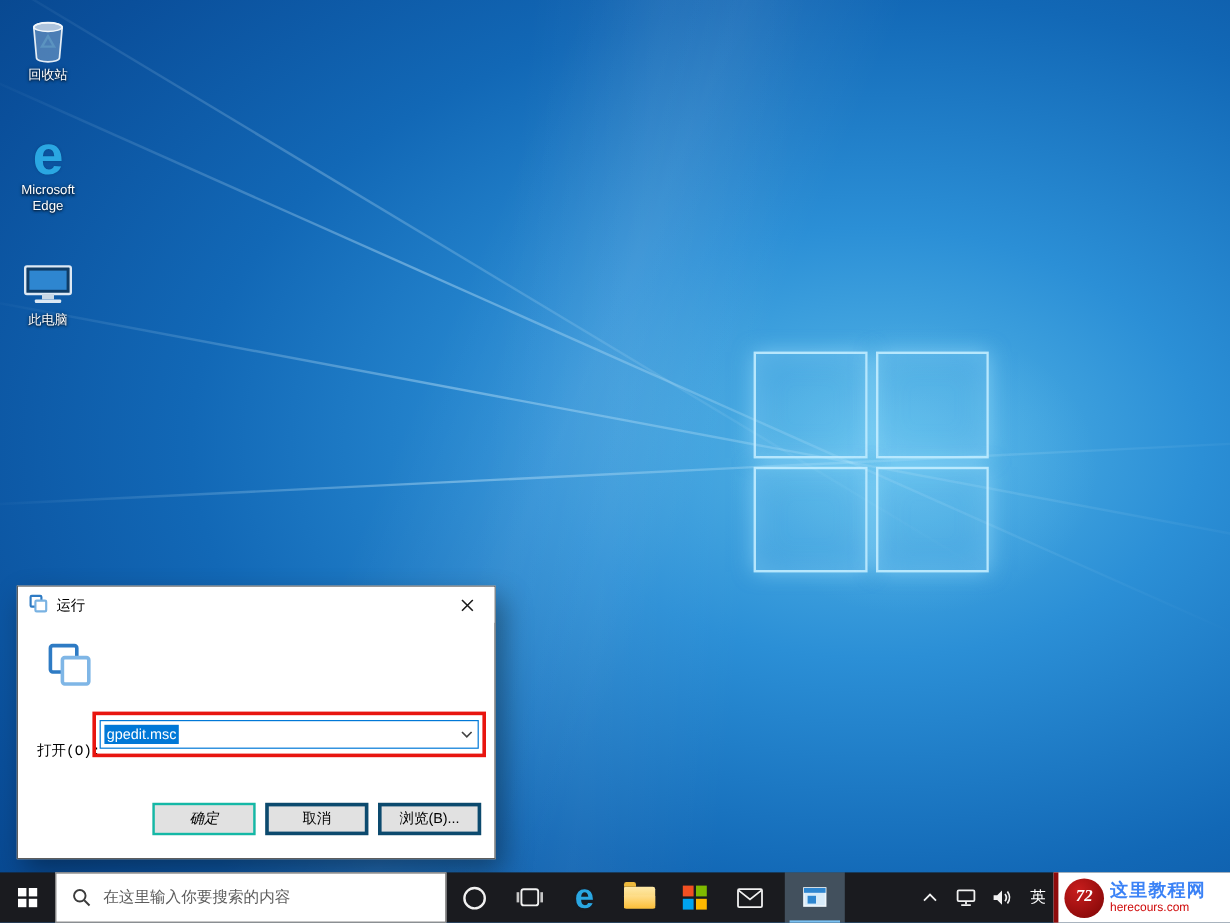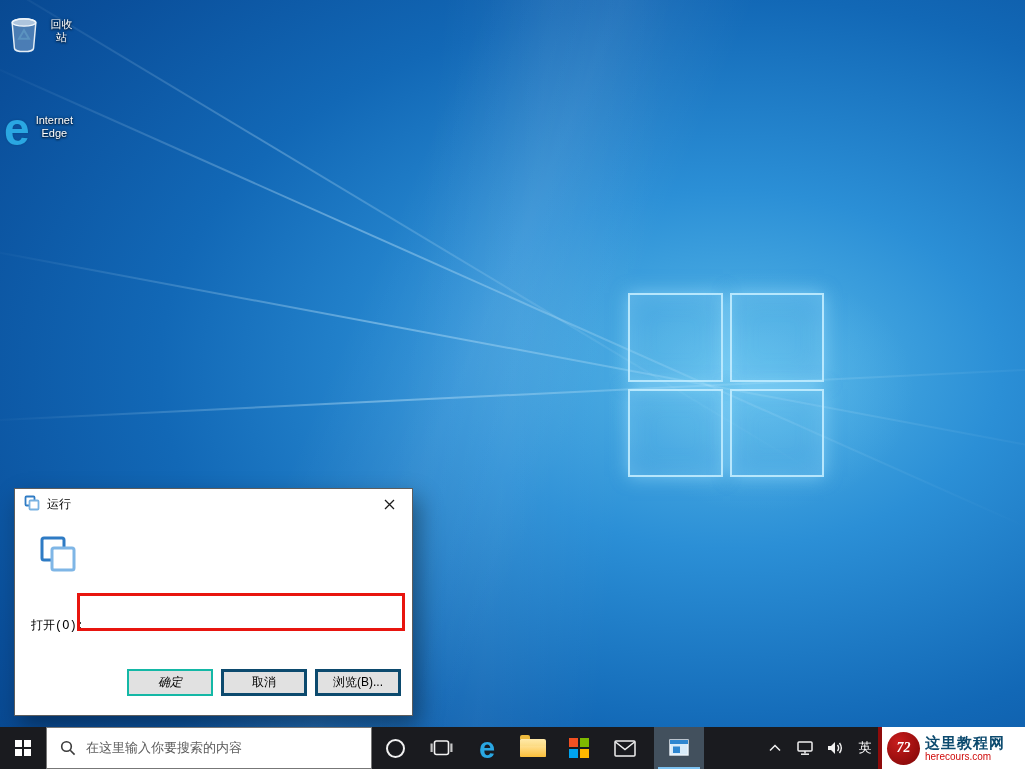--- a/index.html
+++ b/index.html
@@ -20,22 +20,22 @@
   .ray.r1 { left:-20px; top:60px;  width:1150px; transform:rotate(24deg); }
   .ray.r2 { left:-20px; top:248px; width:1150px; transform:rotate(10.6deg); }
   .ray.r3 { left:-20px; top:420px; width:1150px; transform:rotate(-2.8deg); }
   .ray.r4 { left:-20px; top:-30px; width:980px;  transform:rotate(31deg); opacity:.7; }
   .win-logo { position:absolute; left:628px; top:293px; width:196px; height:184px;
     display:grid; grid-template-columns:1fr 1fr; grid-template-rows:1fr 1fr; gap:7px; }
   .win-logo .pane { background:rgba(140,210,245,0.10); border:2px solid rgba(195,237,255,0.9);
     box-shadow:0 0 16px rgba(160,225,255,0.55), inset 0 0 26px rgba(160,225,255,0.28); }
 
   
-  .desktop-icon { position:absolute; width:72px; display:flex; flex-direction:row;
-    align-items:center; gap:3px; cursor:default; }
+  .desktop-icon { position:absolute; width:72px; display:flex; flex-direction:column;
+    gap:3px; cursor:default; }
   .desktop-icon .art { height:46px; display:flex; align-items:flex-end; justify-content:center; }
   .desktop-icon .lbl { color:#fff; font-size:11px; text-align:center; line-height:13px;
     text-shadow:0 1px 2px rgba(0,0,0,0.85), 0 0 3px rgba(0,0,0,0.5); }
   .edge-e { font:700 46px "Liberation Sans", sans-serif; color:#2aa7e2; line-height:0.9;
     text-shadow:0 0 2px rgba(0,40,80,0.35); }
   .edge-e.small { font-size:29px; }
 
   
   .run-dialog { position:absolute; left:14px; top:488px; width:399px; height:228px;
     background:#fff; border:1px solid #5d5d5d; box-shadow:6px 10px 22px rgba(0,0,0,0.38);
@@ -89,21 +89,21 @@
 
   
   .watermark { position:absolute; right:0; bottom:0; width:147px; height:42px;
     background:#fff; border-left:4px solid #8f0b0b; display:flex; align-items:center;
     padding-left:5px; gap:5px; z-index:6; }
   .wm-logo { width:33px; height:33px; border-radius:50%; flex:0 0 auto;
     background:radial-gradient(circle at 35% 30%, #c81d1d, #8f0b0b 75%);
     color:#fff; font:700 italic 14px "Liberation Serif", serif;
     display:flex; align-items:center; justify-content:center; }
   .wm-text { display:flex; flex-direction:column; line-height:1.15; }
-  .wm-title { font-size:15px; font-weight:700; color:#0c4a6e; letter-spacing:1px; }
+  .wm-title { font-size:15px; font-weight:700; color:#3b82f6; letter-spacing:1px; }
   .wm-url { font-size:10px; color:#cf0a0a; }
 </style>
 </head>
 <body>
 
 <div class="screen">
 
   <div class="glow"></div>
   <div class="beam b1"></div>
   <div class="beam b2"></div>
@@ -126,23 +126,34 @@
         <path d="M22 21 l5.5 9.5 h-11 z" fill="none" stroke="#5b93c0" stroke-width="2.2"></path>
       </svg>
     </div>
     <div class="lbl">回收站</div>
   </div>
 
   <div class="desktop-icon" style="left:4px;top:104px;">
     <div class="art">
       <span class="edge-e">e</span>
     </div>
-    <div class="lbl">Internet Edge</div>
-  </div>
-
+    <div class="lbl">Microsoft Edge</div>
+  </div>
+
+  <div class="desktop-icon" style="left:4px;top:212px;">
+    <div class="art">
+      <svg width="44" height="40" viewBox="0 0 44 40">
+        <rect x="3" y="4" width="38" height="23" rx="1.5" fill="#0f3c66" stroke="#dce8f4" stroke-width="2"></rect>
+        <rect x="6.5" y="7.5" width="31" height="16" fill="#2e86d0"></rect>
+        <rect x="17" y="27" width="10" height="4.5" fill="#c9d8e6"></rect>
+        <rect x="11" y="31.5" width="22" height="3" rx="1" fill="#dce8f4"></rect>
+      </svg>
+    </div>
+    <div class="lbl">此电脑</div>
+  </div>
 
 
   <div class="run-dialog">
     <div class="titlebar">
       <span>
         <svg width="16" height="16" viewBox="0 0 16 16">
           <rect x="1.5" y="1.5" width="9" height="9" rx="1" fill="#fff" stroke="#2e7bc4" stroke-width="1.8"></rect>
           <rect x="5.5" y="5.5" width="9" height="9" rx="1" fill="#fff" stroke="#79b2e2" stroke-width="1.8"></rect>
         </svg>
       </span>
@@ -156,20 +167,28 @@
 
     <div class="run-big-icon">
       <svg width="38" height="38" viewBox="0 0 38 38">
         <rect x="3" y="3" width="22" height="22" rx="2" fill="#fff" stroke="#2e7bc4" stroke-width="3"></rect>
         <rect x="13" y="13" width="22" height="22" rx="2" fill="#fff" stroke="#7fb6e6" stroke-width="3"></rect>
       </svg>
     </div>
 
     <div class="open-lbl">打开(O):</div>
 
+    <div class="combo">
+      <span class="sel">gpedit.msc</span>
+      <span class="dd">
+        <svg width="10" height="6" viewBox="0 0 10 6">
+          <path d="M1 1 L5 5 L9 1" stroke="#444" fill="none" stroke-width="1.4"></path>
+        </svg>
+      </span>
+    </div>
     <div class="annotation"></div>
 
     <div class="btn default btn-ok">确定</div>
     <div class="btn btn-cancel">取消</div>
     <div class="btn btn-browse">浏览(B)...</div>
   </div>
 
   <div class="taskbar">
     <div class="tb-btn">
       <span class="start-grid">

